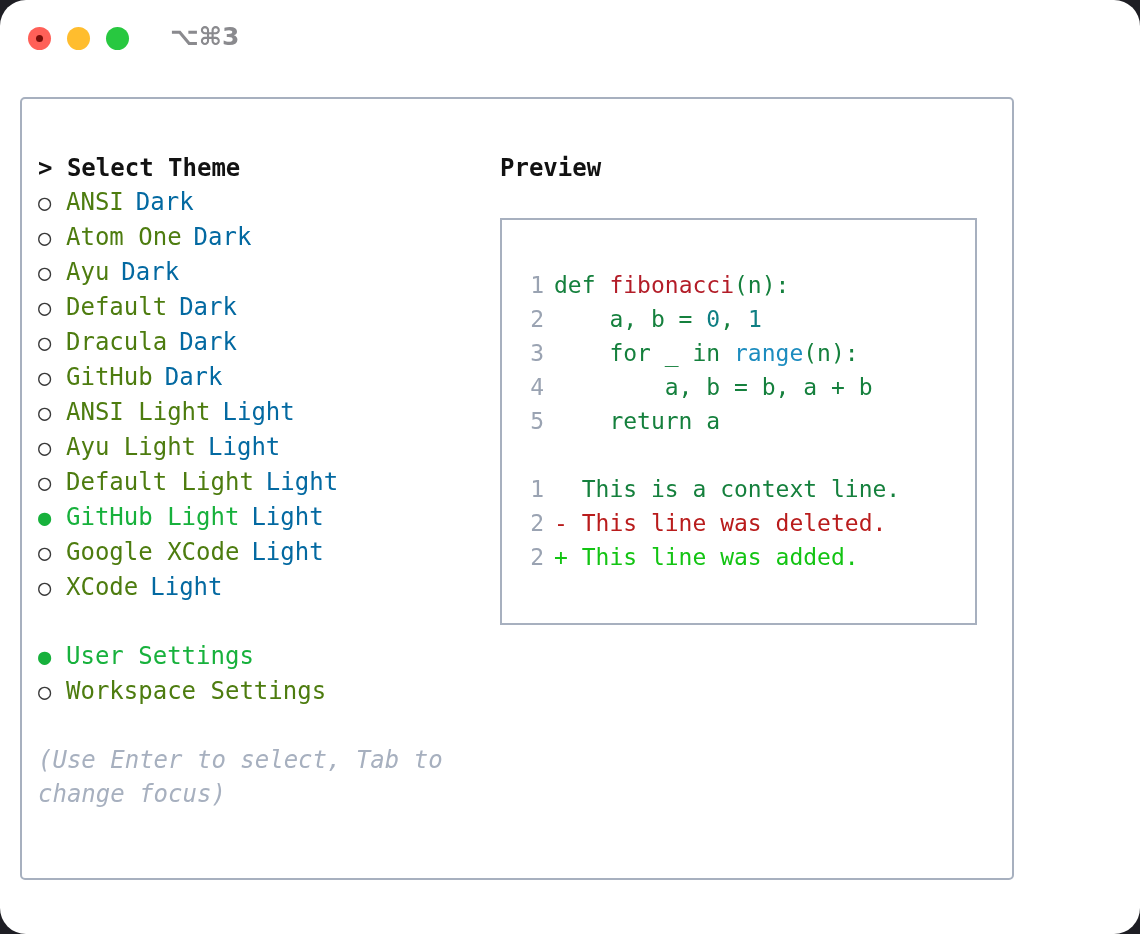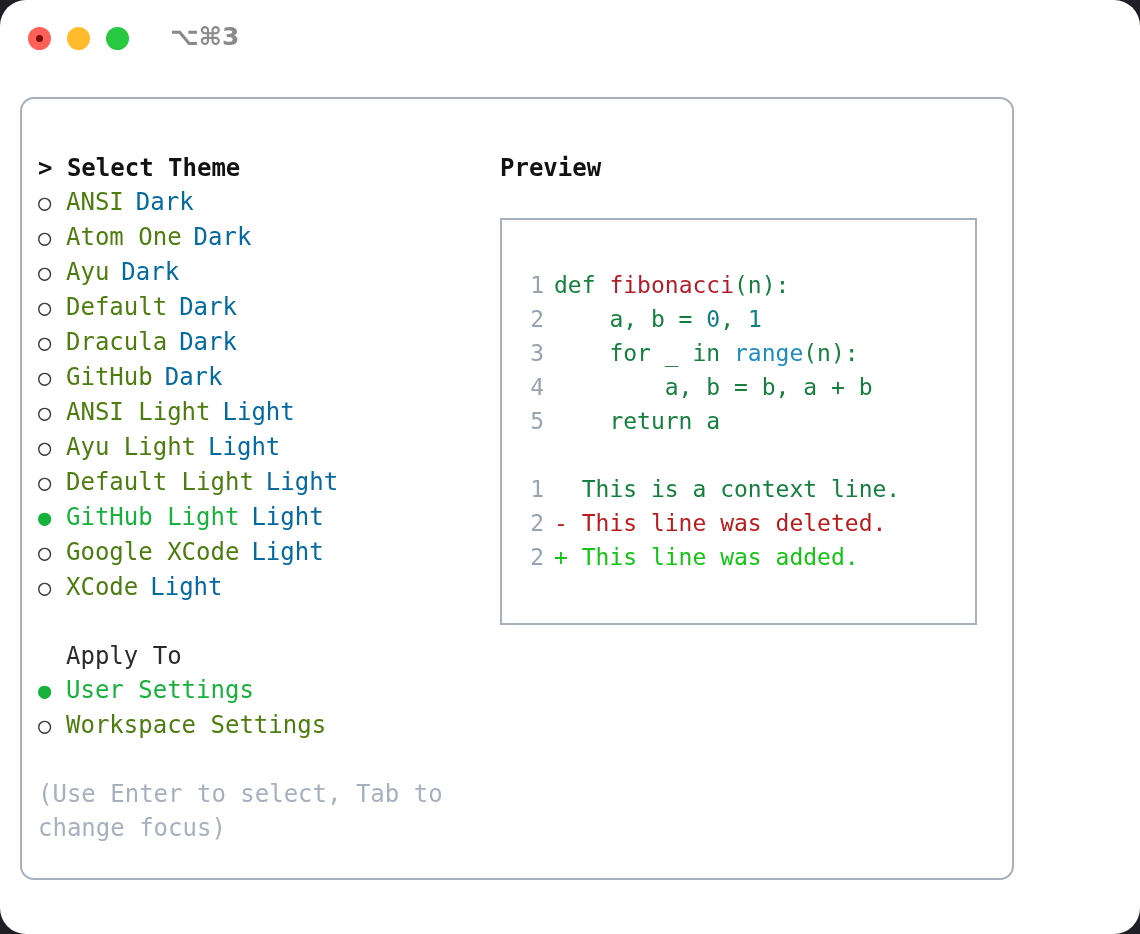--- a/index.html
+++ b/index.html
@@ -64,21 +64,21 @@
   }
 
   
   #panel {
     position: absolute;
     left: 20px;
     top: 97px;
     width: 994px;
     height: 783px;
     border: 2px solid #a7b0bf;
-    border-radius: 14px;
+    border-radius: 5px;
     background: #ffffff;
   }
 
   
   #left-col {
     position: absolute;
     left: 16px;
     top: 52px;
     width: 440px;
   }
@@ -123,20 +123,21 @@
   }
 
   .spacer-row { height: 34px; }
 
   #hint {
     margin-top: 34px;
     font-size: 24px;
     line-height: 34px;
     color: #a7b0bf;
     width: 410px;
+    font-style: italic;
   }
 
   
   #right-col {
     position: absolute;
     left: 478px;
     top: 52px;
     width: 500px;
   }
   #preview-title {
@@ -209,21 +210,20 @@
           <div class="opt-row"><span class="opt-marker">○</span><span class="opt-label">ANSI Light</span><span class="opt-badge">Light</span></div>
           <div class="opt-row"><span class="opt-marker">○</span><span class="opt-label">Ayu Light</span><span class="opt-badge">Light</span></div>
           <div class="opt-row"><span class="opt-marker">○</span><span class="opt-label">Default Light</span><span class="opt-badge">Light</span></div>
           <div class="opt-row selected"><span class="opt-marker">●</span><span class="opt-label">GitHub Light</span><span class="opt-badge">Light</span></div>
           <div class="opt-row"><span class="opt-marker">○</span><span class="opt-label">Google XCode</span><span class="opt-badge">Light</span></div>
           <div class="opt-row"><span class="opt-marker">○</span><span class="opt-label">XCode</span><span class="opt-badge">Light</span></div>
         </div>
 
       <div class="spacer-row"></div>
 
-      <div class="plain-header">Apply To</div>
 
       <div id="apply-options">
           <div class="opt-row selected"><span class="opt-marker">●</span><span class="opt-label">User Settings</span></div>
           <div class="opt-row"><span class="opt-marker">○</span><span class="opt-label">Workspace Settings</span></div>
         </div>
 
       <div id="hint">(Use Enter to select, Tab to change focus)</div>
     </div>
 
     <div id="right-col">

